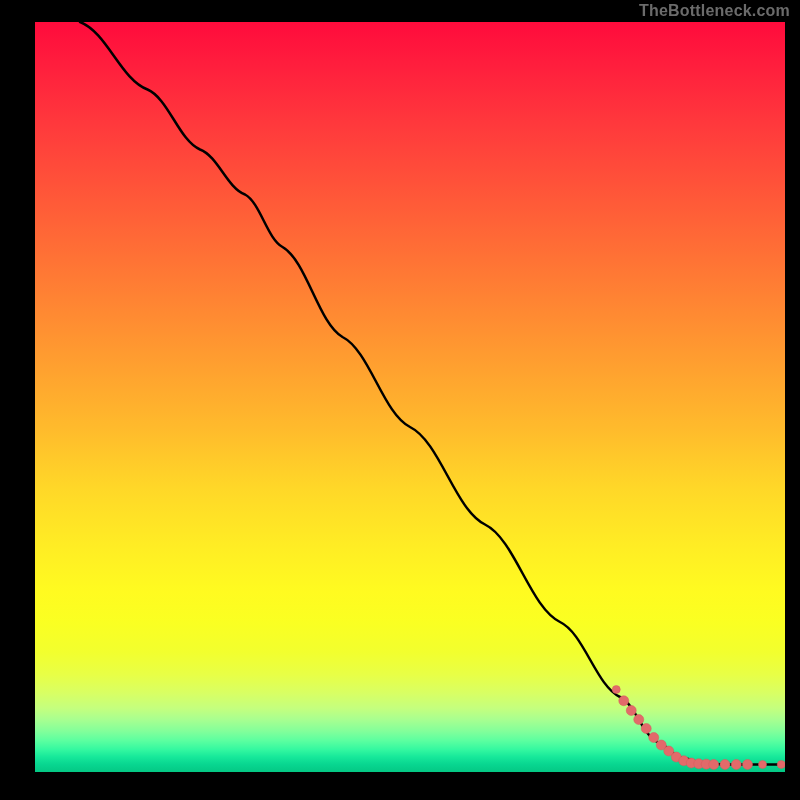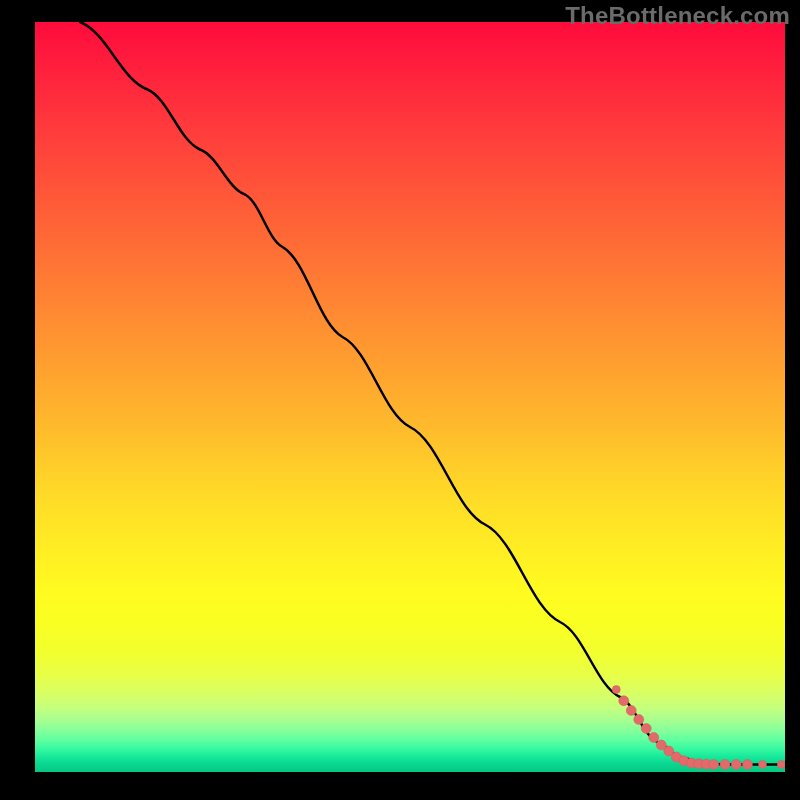--- a/index.html
+++ b/index.html
@@ -55,21 +55,21 @@
     top: 0;
     width: 750px;
     height: 750px;
     pointer-events: none;
   }
   .watermark {
     position: absolute;
     top: 2px;
     right: 10px;
     font-family: Arial, Helvetica, sans-serif;
-    font-size: 24px;
+    font-size: 16px;
     font-weight: 600;
     color: #6b6b6b;
     letter-spacing: 0.2px;
   }
 </style>
 </head>
 <body>
 <div class="stage">
 
   <div class="plot">

